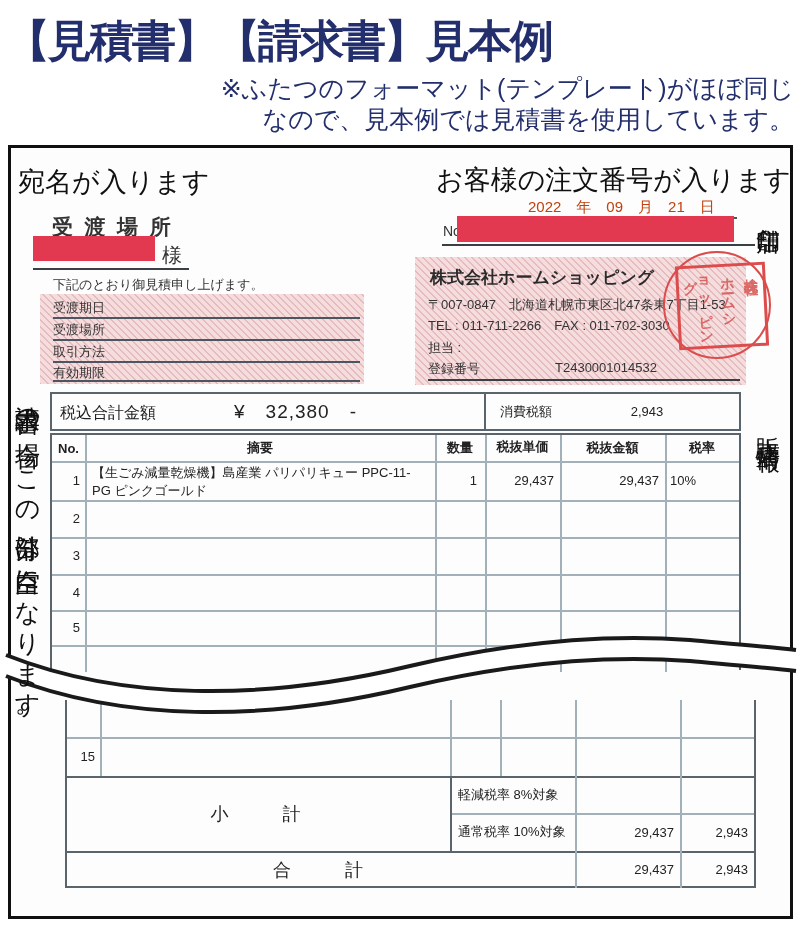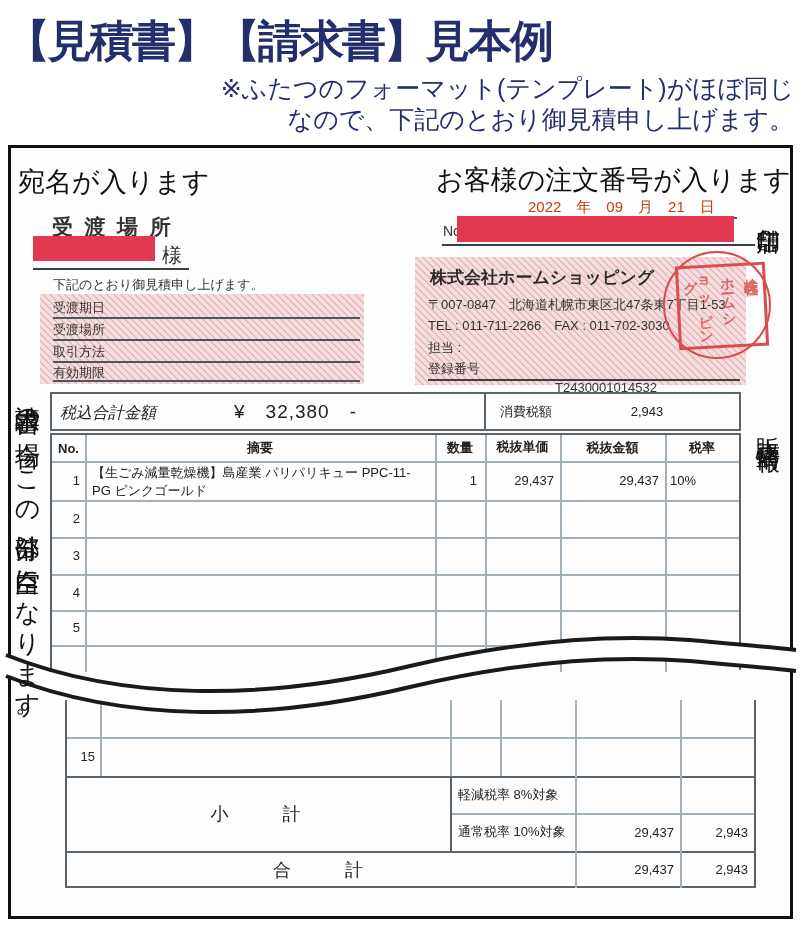--- a/index.html
+++ b/index.html
@@ -62,21 +62,21 @@
   <svg class="abs" style="left:0;top:0;width:800px;height:926px;z-index:0;" viewBox="0 0 800 926">
     <line x1="29" y1="200" x2="41" y2="236" stroke="#e04f5f" stroke-width="2.5"></line>
     <line x1="753" y1="193" x2="733" y2="216" stroke="#e04f5f" stroke-width="2.5"></line>
     <line x1="758" y1="246" x2="741" y2="263" stroke="#e04f5f" stroke-width="2.5"></line>
     <line x1="745" y1="358" x2="773" y2="417" stroke="#e04f5f" stroke-width="2.5"></line>
     <line x1="42" y1="370" x2="14" y2="390" stroke="#e04f5f" stroke-width="2.5"></line>
   </svg>
 
   <div class="abs page-title">【見積書】【請求書】見本例</div>
   <div class="abs page-sub" style="top:72px;">※ふたつのフォーマット(テンプレート)がほぼ同じ</div>
-  <div class="abs page-sub" style="top:103px;">なので、下記のとおり御見積申し上げます。</div>
+  <div class="abs page-sub" style="top:103px;">なので、見本例では見積書を使用しています。</div>
 
   <div class="abs doc-frame"></div>
 
   <div class="abs note-big" style="left:18px;top:164px;">宛名が入ります</div>
   <div class="abs doc-title" style="left:52px;top:213px;">受渡場所</div>
   <div class="abs redact" style="left:33px;top:236px;width:122px;height:25px;"></div>
   <div class="abs" style="left:162px;top:242px;font-size:20px;color:#333;">様</div>
   <div class="abs uline" style="left:33px;top:268px;width:156px;"></div>
   <div class="abs small-t" style="left:53px;top:276px;">下記のとおり御見積申し上げます。</div>
 
@@ -98,35 +98,35 @@
   <div class="abs uline" style="left:442px;top:244px;width:313px;"></div>
 
   <div class="abs v-note" style="left:752px;top:210px;font-size:24px;">店舗印</div>
 
   <div class="abs pinkbox" style="left:415px;top:257px;width:331px;height:128px;"></div>
   <div class="abs company-name" style="left:430px;top:266px;">株式会社ホームショッピング</div>
   <div class="abs small-t" style="left:428px;top:296px;">〒007-0847　北海道札幌市東区北47条東7丁目1-53</div>
   <div class="abs small-t" style="left:428px;top:317px;">TEL : 011-711-2266　FAX : 011-702-3030</div>
   <div class="abs small-t" style="left:428px;top:339px;">担当 :</div>
   <div class="abs small-t" style="left:428px;top:360px;">登録番号</div>
-  <div class="abs small-t" style="left:555px;top:380px;">T2430001014532</div>
+  <div class="abs small-t" style="left:555px;top:360px;">T2430001014532</div>
   <div class="abs uline-thin" style="left:428px;top:379px;width:312px;background:#3a3f45;"></div>
 
   <div class="abs stamp-circle"></div>
   <div class="abs stamp-square">
     <span class="seal-col">株式会社</span>
     <span class="seal-col">ホームシ</span>
     <span class="seal-col">ョッピング</span>
   </div>
 
   <div class="abs v-note" style="left:752px;top:418px;font-size:24px;letter-spacing:3px;">販売店情報</div>
 
   <div class="abs" style="left:50px;top:392px;width:691px;height:39px;border:2px solid #5a646d;box-sizing:border-box;">
     <div class="abs vline-d" style="left:432px;top:0;height:35px;"></div>
-    <div class="abs cell c-left" style="left:8px;top:0;width:170px;height:39px;font-size:16px;font-style:italic;">税込合計金額</div>
+    <div class="abs cell c-left" style="left:8px;top:0;width:170px;height:39px;font-size:16px;">税込合計金額</div>
     <div class="abs cell c-left" style="left:182px;top:0;width:245px;height:35px;font-size:19px;letter-spacing:1px;">¥　32,380　-</div>
     <div class="abs cell c-left" style="left:448px;top:0;width:80px;height:35px;">消費税額</div>
     <div class="abs cell c-center" style="left:530px;top:0;width:130px;height:35px;">2,943</div>
   </div>
 
   <div class="abs" style="left:50px;top:433px;width:691px;height:237px;border:2px solid #5a646d;border-bottom:none;box-sizing:border-box;">
 
     <div class="abs vline-l" style="left:33px;top:0;height:237px;"></div>
     <div class="abs vline-l" style="left:383px;top:0;height:237px;"></div>
     <div class="abs vline-l" style="left:433px;top:0;height:237px;"></div>

